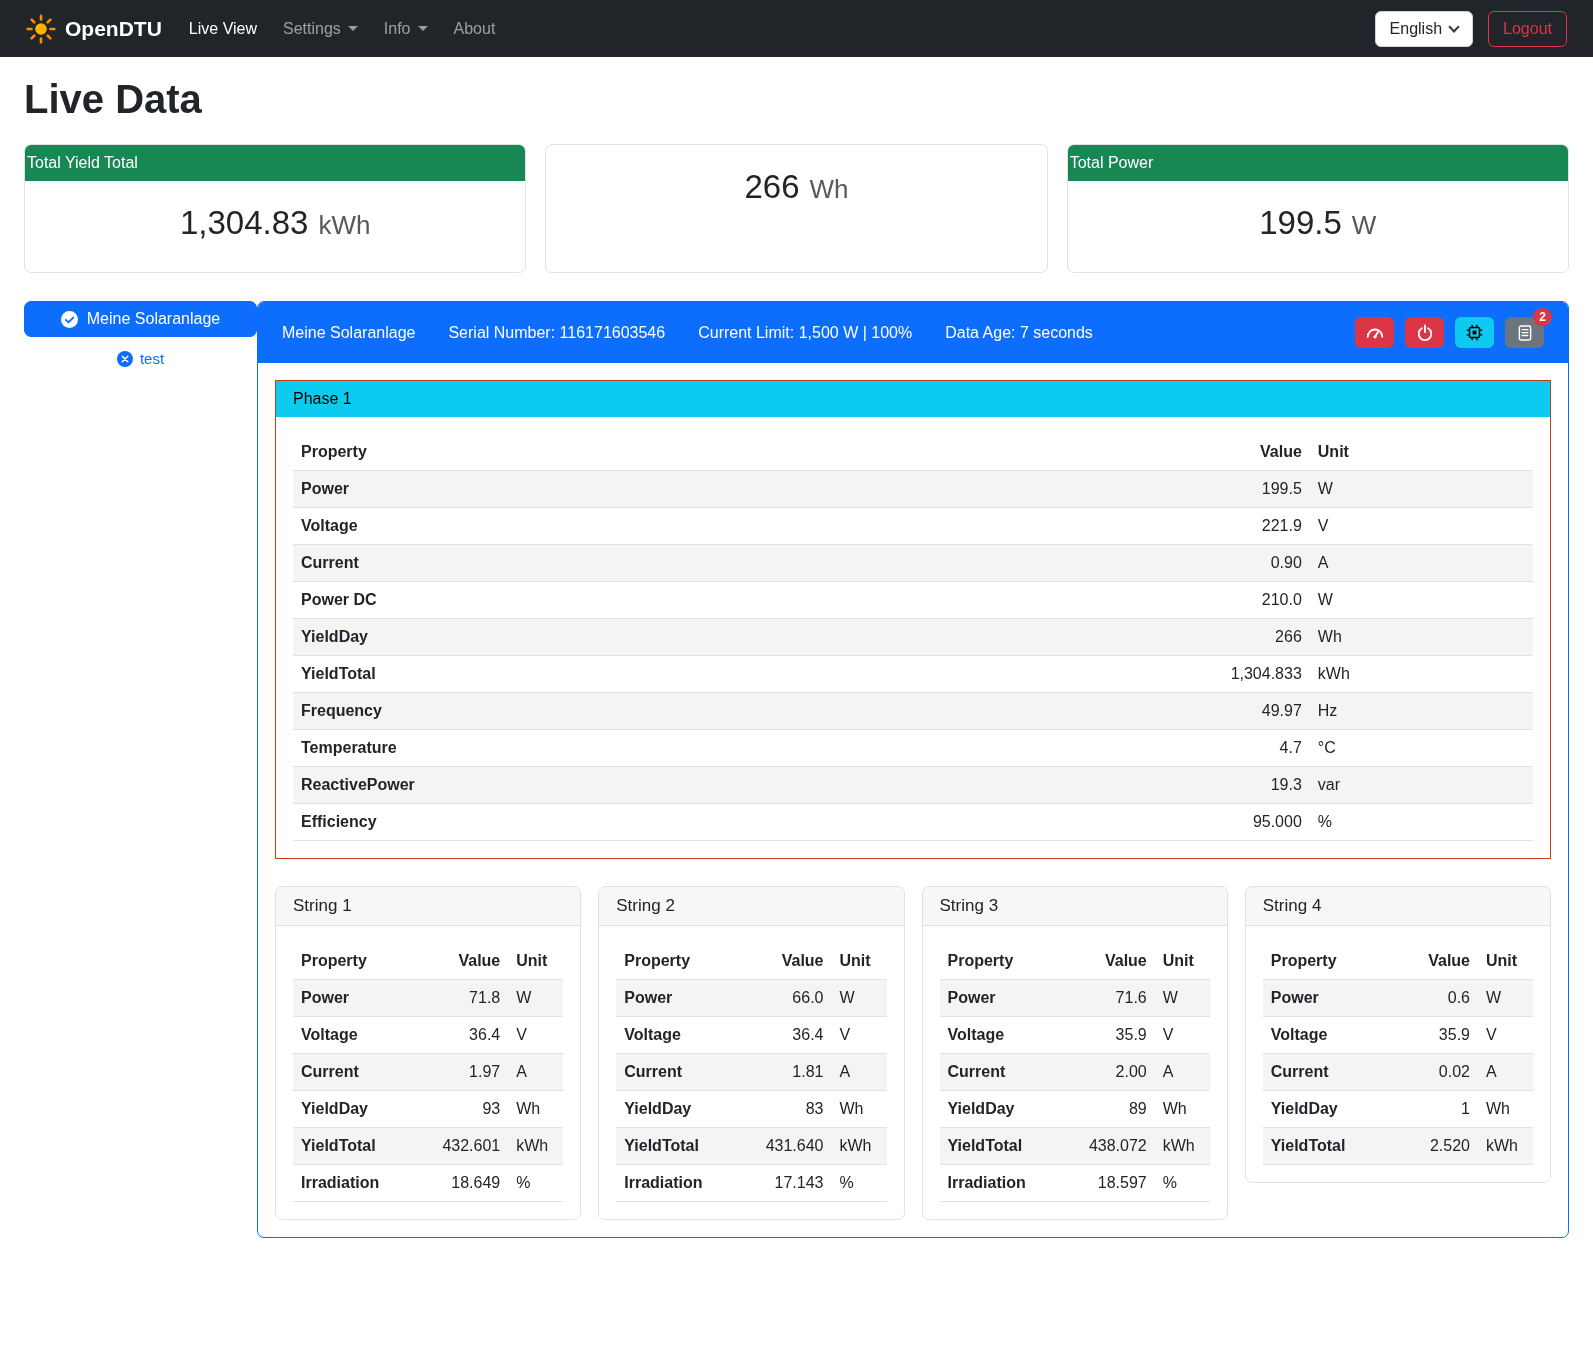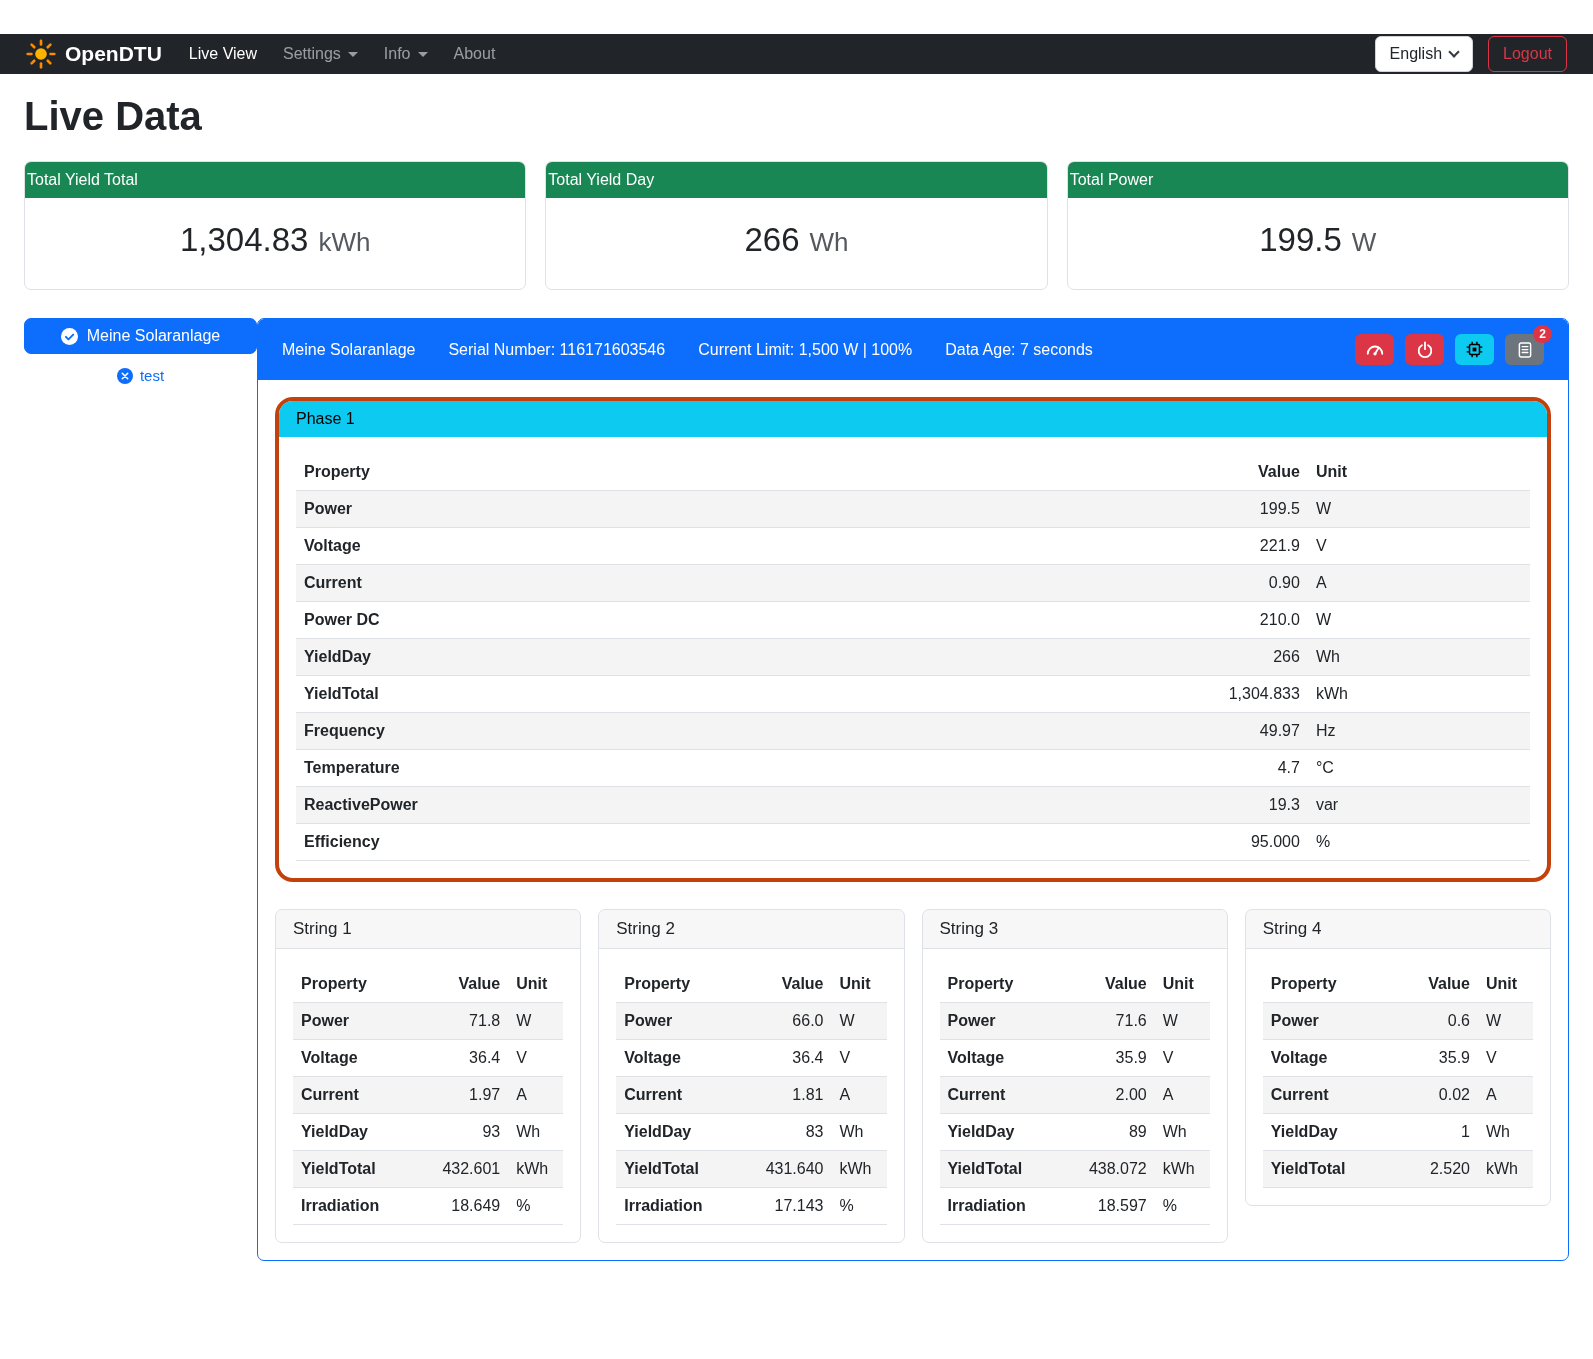--- a/index.html
+++ b/index.html
@@ -10,25 +10,24 @@
     color: #212529;
     width: 1593px;
     min-height: 1359px;
   }
   a { text-decoration: none; }
   button { font-family: inherit; }
 
   
   .navbar {
     background: #212529;
-    height: 40px;
+    height: 57px;
     display: flex;
     align-items: center;
     padding: 0 26px;
-    margin-top: 34px;
   }
   .brand {
     display: flex;
     align-items: center;
     gap: 9px;
     color: #fff;
     font-size: 21px;
     font-weight: 600;
     cursor: pointer;
   }
@@ -158,21 +157,21 @@
     color: #fff;
     font-size: 12px;
     font-weight: 700;
     border-radius: 10px;
     padding: 3px 6px;
     line-height: 1;
   }
   .inv-body { padding: 17px; }
 
   
-  .phase-card { border: 4px solid #c2410c; border-radius: 18px; overflow: hidden; margin-bottom: 27px; background: #fff; }
+  .phase-card { border: 1px solid #c2410c; border-radius: 0; overflow: hidden; margin-bottom: 27px; background: #fff; }
   .phase-card-header { background: #0dcaf0; color: #000; padding: 9px 17px; font-size: 16px; }
   .phase-card-body { padding: 17px; }
 
   
   .data-table { width: 100%; border-collapse: collapse; font-size: 16px; color: #212529; }
   .data-table th, .data-table td {
     padding: 9px 8px;
     border-bottom: 1px solid #dee2e6;
     text-align: left;
     vertical-align: middle;
@@ -251,21 +250,20 @@
   <h1 class="page-title">Live Data</h1>
 
   <div class="summary-row">
     <div class="summary-card">
       <div class="summary-card-header">Total Yield Total</div>
       <div class="summary-card-body">
         <span class="summary-value">1,304.83</span><span class="summary-unit">kWh</span>
       </div>
     </div>
     <div class="summary-card">
-      <div class="summary-card-header">Total Yield Day</div>
       <div class="summary-card-body">
         <span class="summary-value">266</span><span class="summary-unit">Wh</span>
       </div>
     </div>
     <div class="summary-card">
       <div class="summary-card-header">Total Power</div>
       <div class="summary-card-body">
         <span class="summary-value">199.5</span><span class="summary-unit">W</span>
       </div>
     </div>

